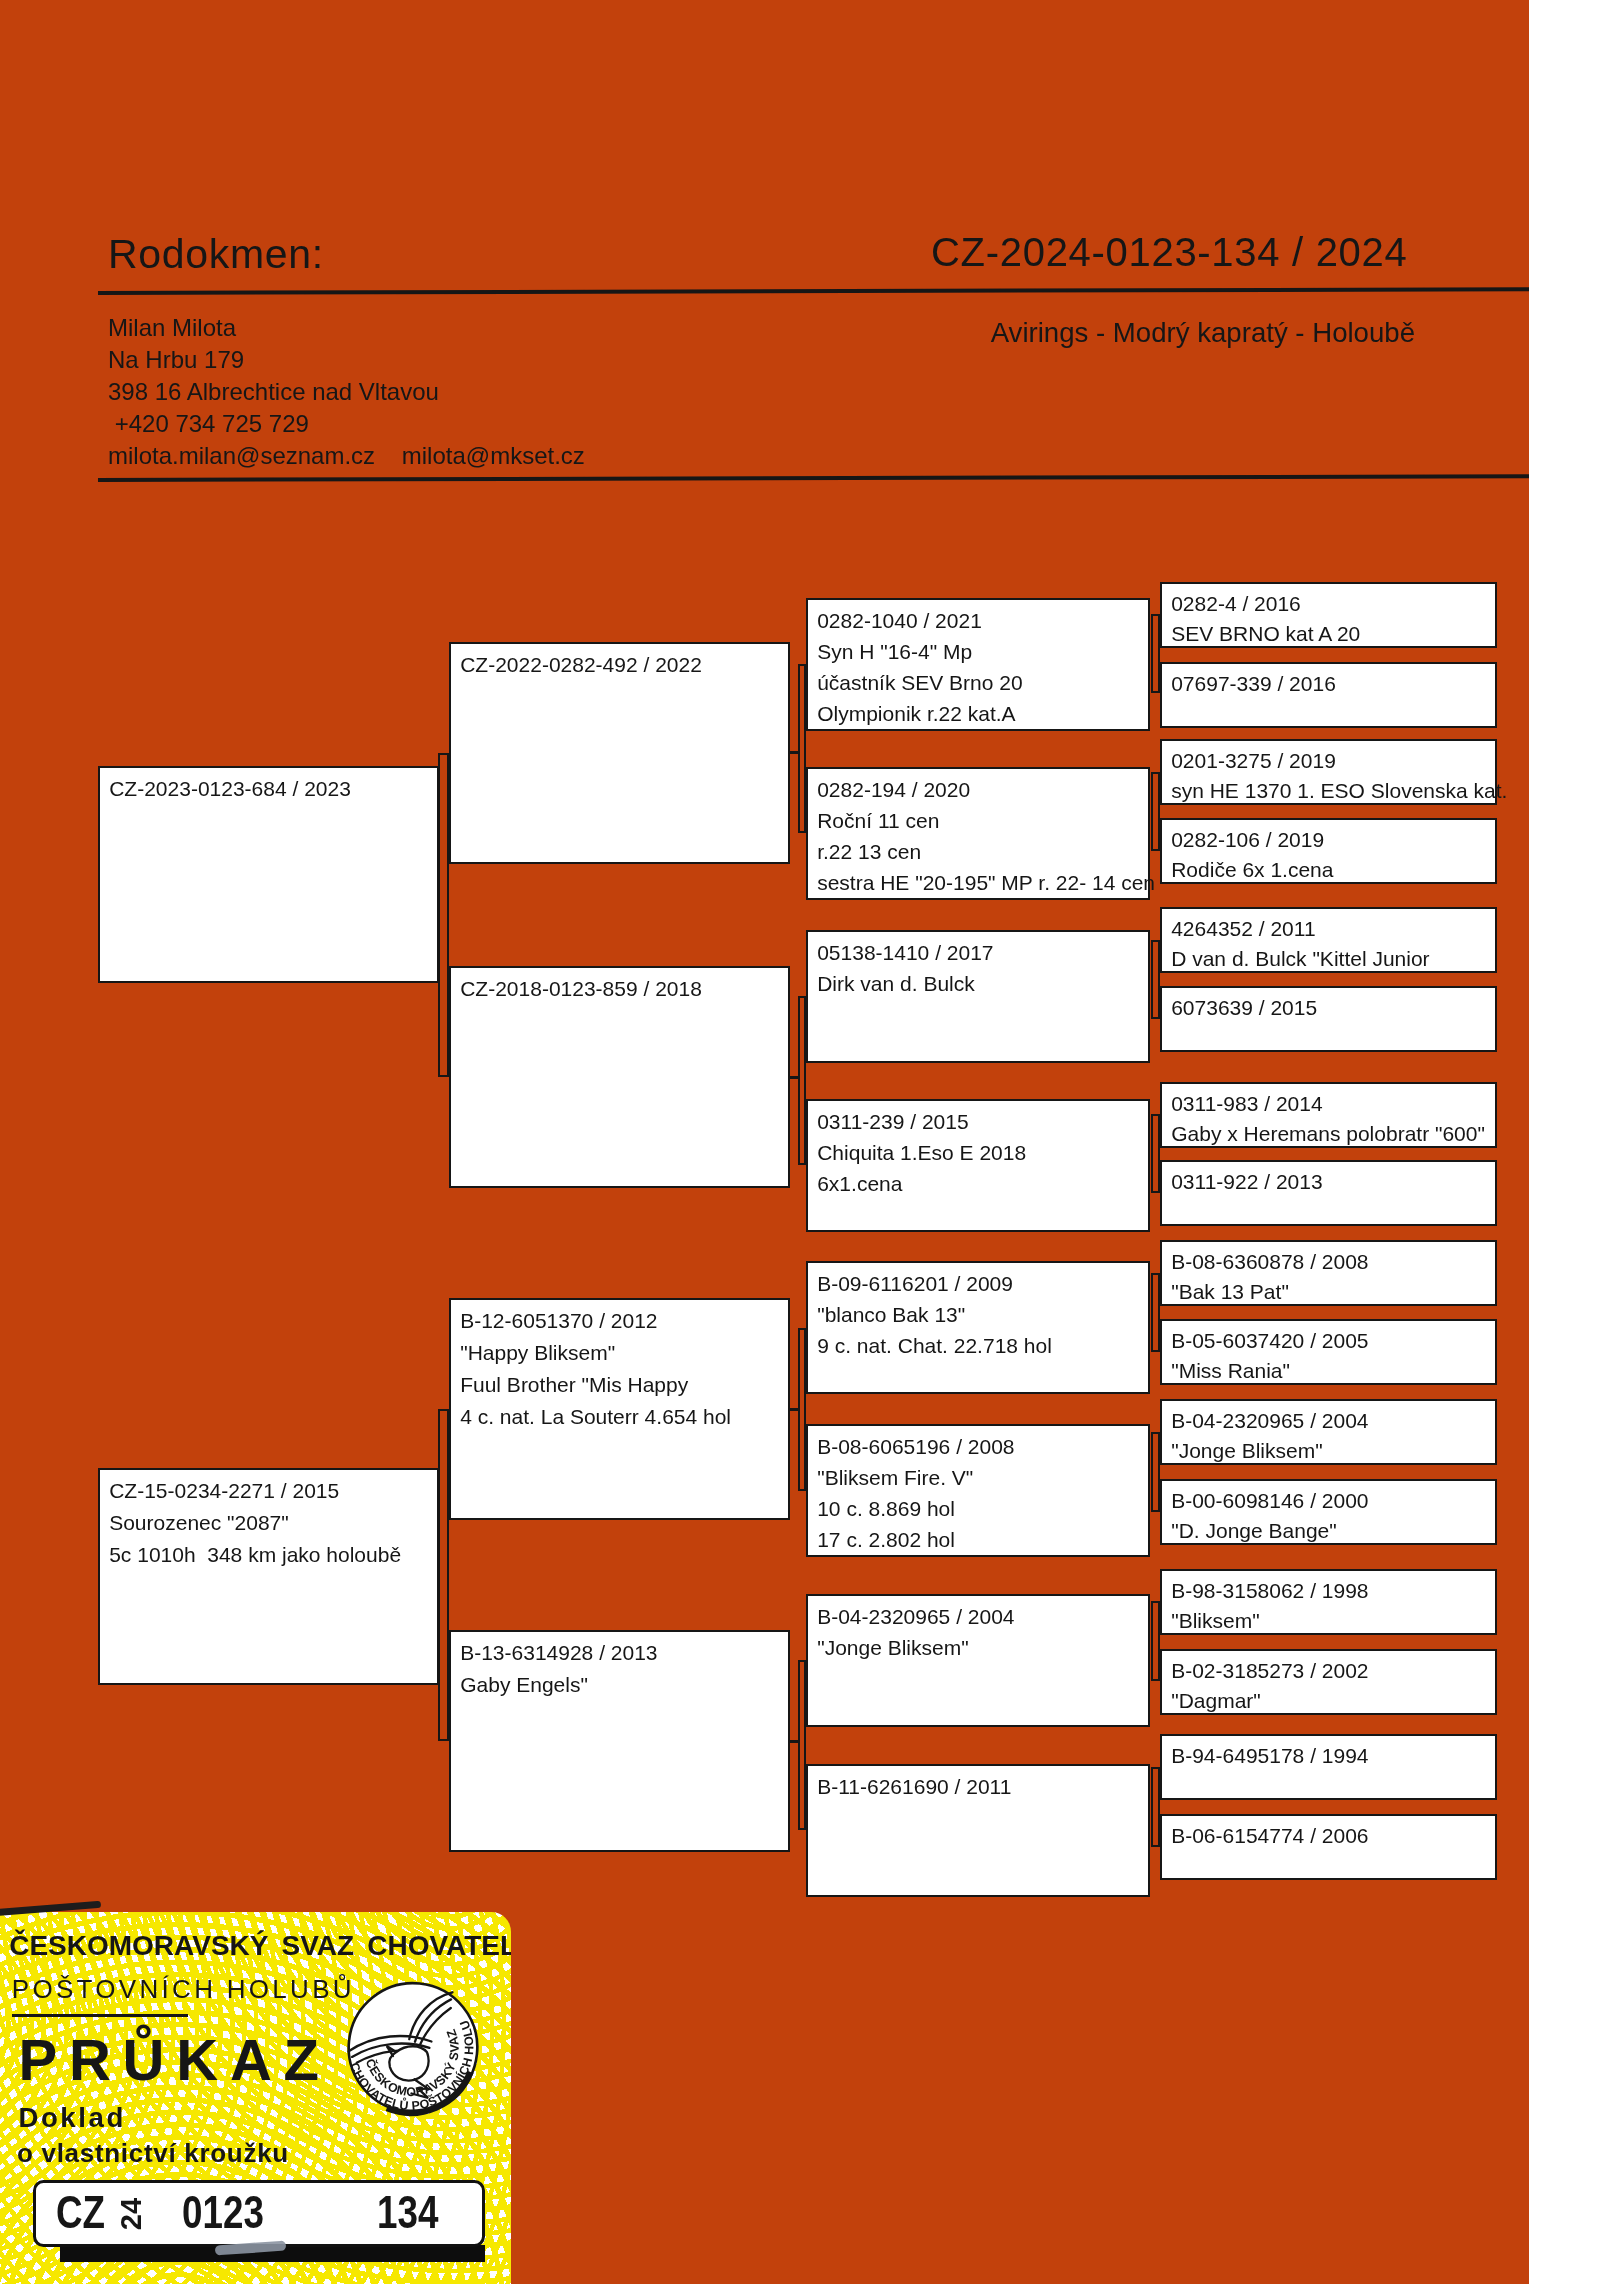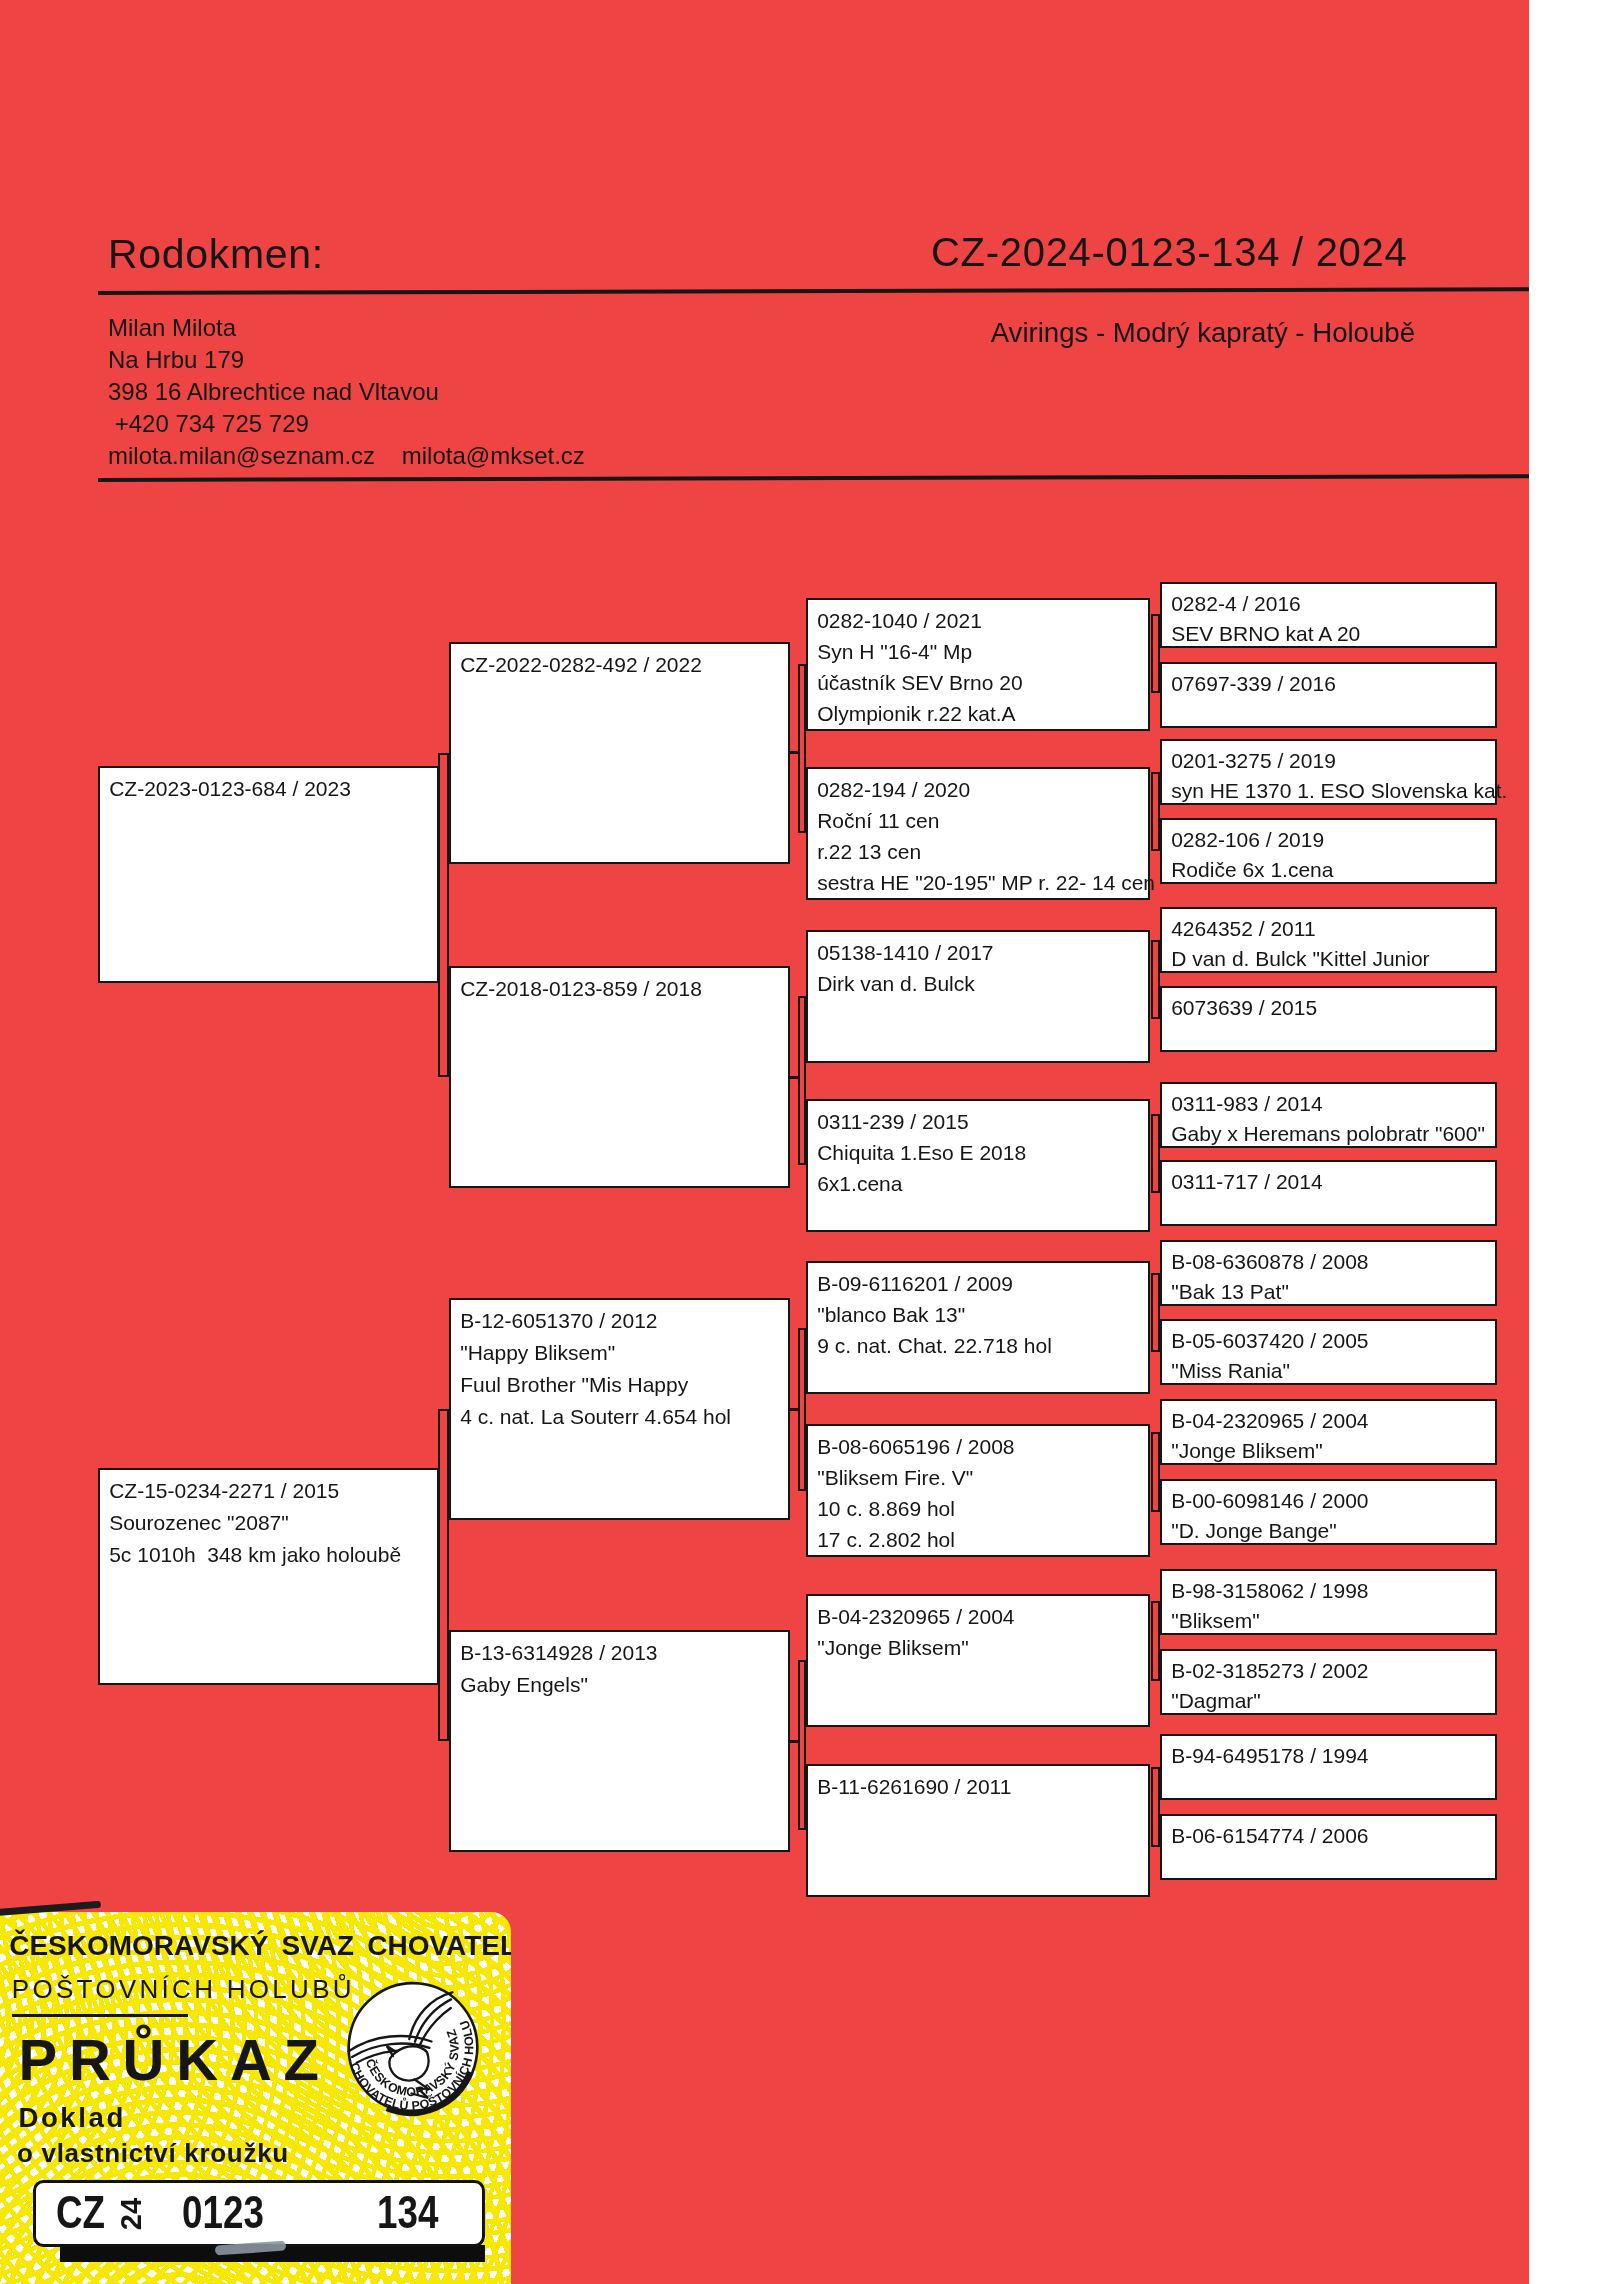--- a/index.html
+++ b/index.html
@@ -1,16 +1,16 @@
 <!DOCTYPE html>
 <html style="font-size:10.5px"><head>
 <meta charset="utf-8">
 <style>
   html,body{margin:0;padding:0;background:#ffffff;}
-  #page{position:relative;width:1529px;height:2284px;background:#ef4444;overflow:hidden;
+  #page{position:relative;width:1529px;height:2284px;background:#c2410c;overflow:hidden;
         font-family:"Liberation Sans","DejaVu Sans",sans-serif;color:#161616;}
 
   .abs{position:absolute;}
 
   
   .h-title{font-size:41px;letter-spacing:0.7px;}
   .h-ring{font-size:40px;letter-spacing:0.7px;}
   .rule{position:absolute;height:3.9px;background:#161616;transform:rotate(-0.15deg);transform-origin:left center;}
   .owner-line{position:absolute;font-size:24px;white-space:pre;}
   .breed-line{position:absolute;font-size:27.6px;white-space:pre;}
@@ -158,21 +158,21 @@
     <div class="ln">D van d. Bulck "Kittel Junior</div>
   </div>
   <div class="box g4" style="left:1160px;top:986px;width:337px;height:66px;">
     <div class="ln">6073639 / 2015</div>
   </div>
   <div class="box g4" style="left:1160px;top:1082px;width:337px;height:66px;">
     <div class="ln">0311-983 / 2014</div>
     <div class="ln">Gaby x Heremans polobratr "600"</div>
   </div>
   <div class="box g4" style="left:1160px;top:1160px;width:337px;height:66px;">
-    <div class="ln">0311-717 / 2014</div>
+    <div class="ln">0311-922 / 2013</div>
   </div>
   <div class="box g4" style="left:1160px;top:1240px;width:337px;height:66px;">
     <div class="ln">B-08-6360878 / 2008</div>
     <div class="ln">"Bak 13 Pat"</div>
   </div>
   <div class="box g4" style="left:1160px;top:1319px;width:337px;height:66px;">
     <div class="ln">B-05-6037420 / 2005</div>
     <div class="ln">"Miss Rania"</div>
   </div>
   <div class="box g4" style="left:1160px;top:1399px;width:337px;height:66px;">

